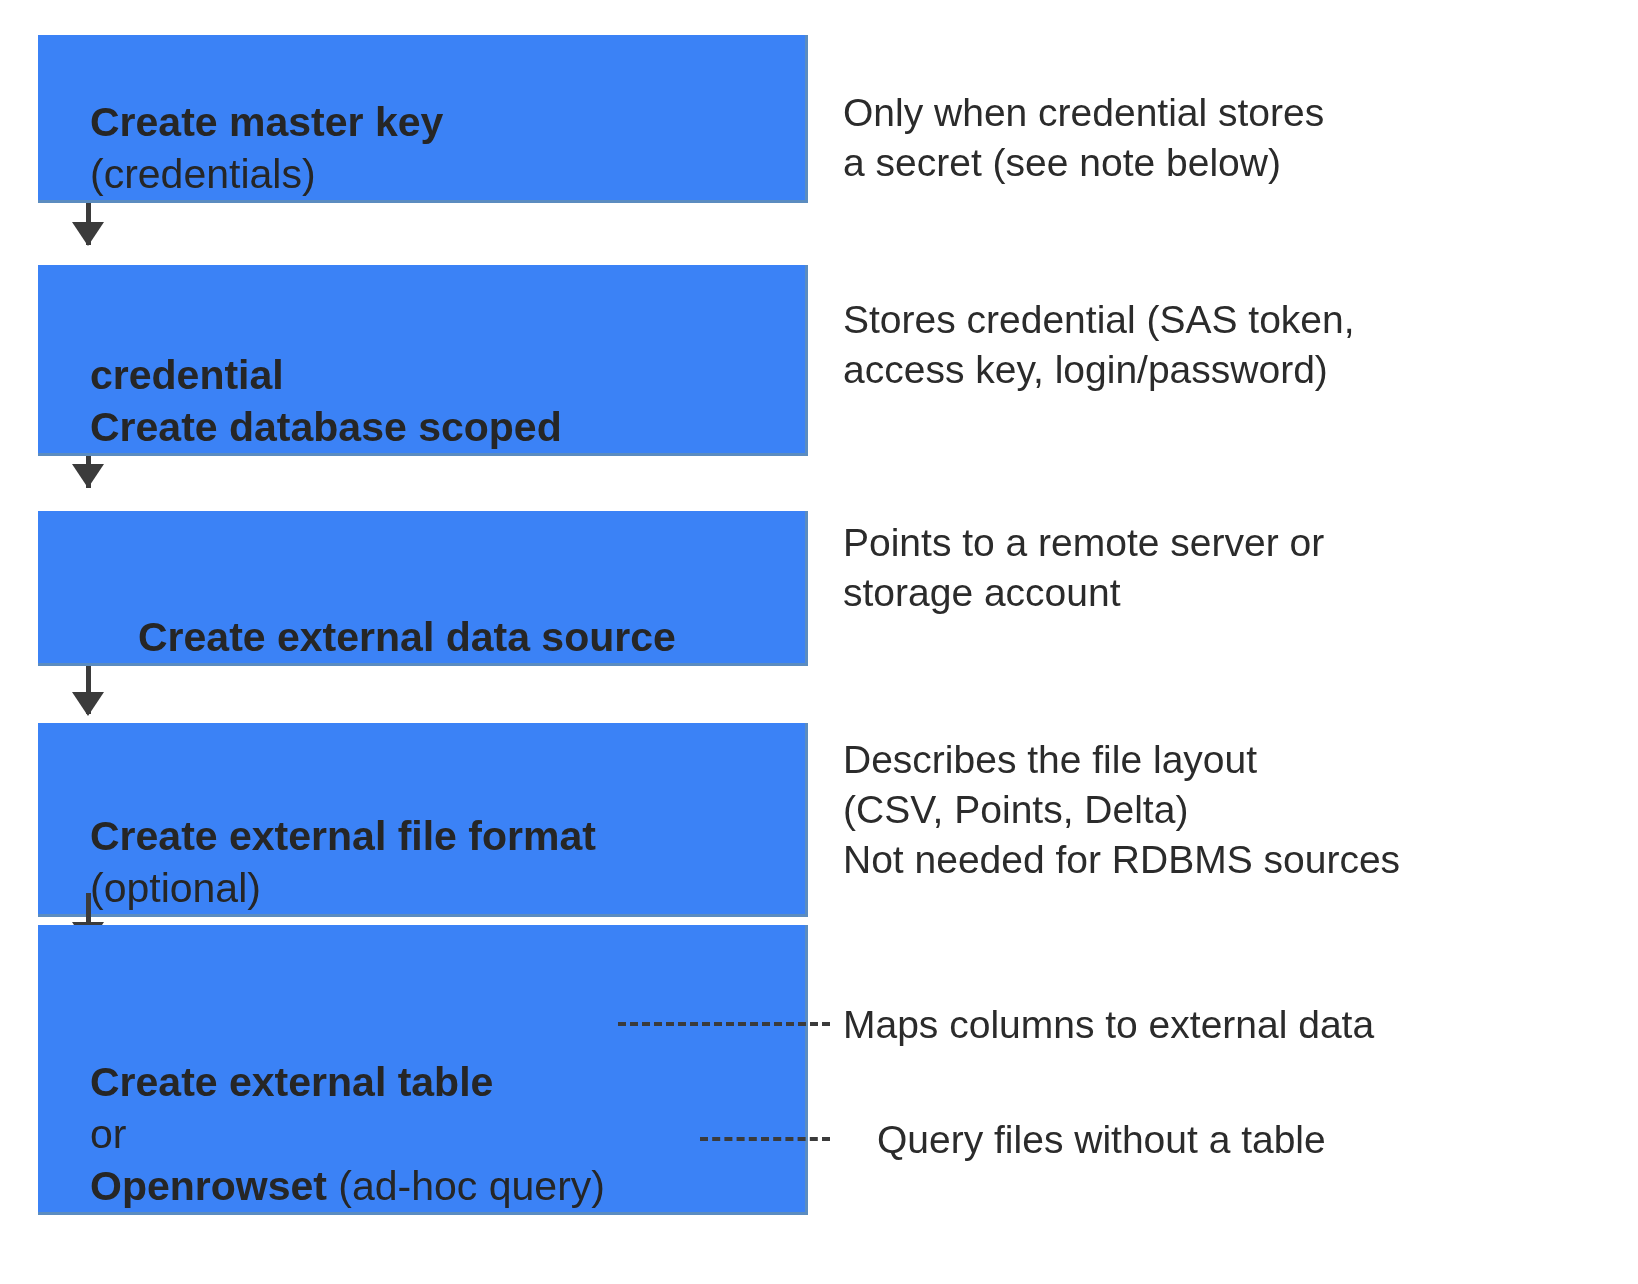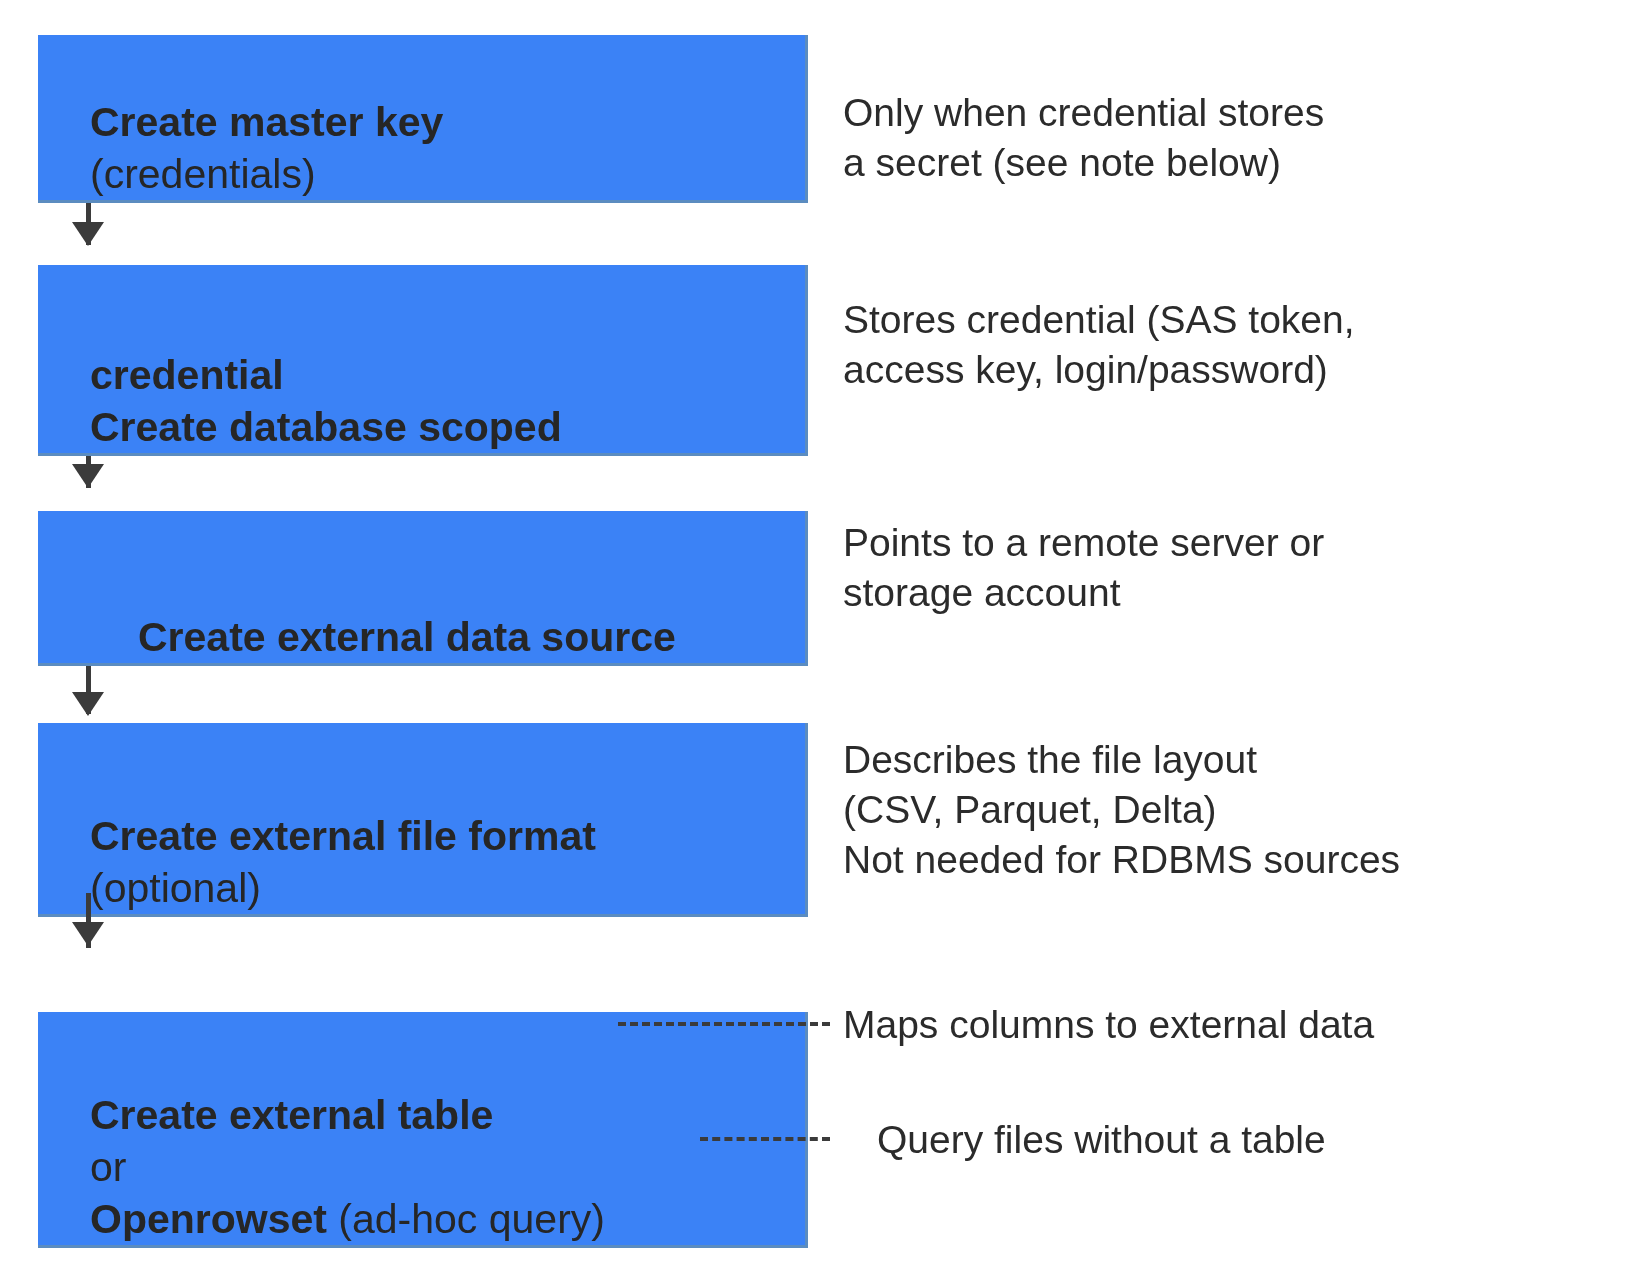--- a/index.html
+++ b/index.html
@@ -127,28 +127,28 @@
   <div class="arrowhead" style="top:692px;"></div>
 
   <div class="pbox" style="top:723px; height:194px;">
     <div class="lines">
       <div class="bline strong">Create external file format</div>
       <div class="bline light">(optional)</div>
     </div>
   </div>
   <div class="note" style="top:735px;">
     <div>Describes the file layout</div>
-    <div>(CSV, Parquet, Delta)</div>
+    <div>(CSV, Points, Delta)</div>
     <div>Not needed for RDBMS sources</div>
   </div>
 
   <div class="arrow" style="top:893px; height:55px;"></div>
   <div class="arrowhead" style="top:922px;"></div>
 
-  <div class="pbox" style="top:1012px; height:236px;">
+  <div class="pbox" style="top:925px; height:290px;">
     <div class="lines">
       <div class="bline strong">Create external table</div>
       <div class="bline light">or</div>
       <div class="bline"><span style="font-weight:bold;">Openrowset</span><span style="font-weight:normal;"> (ad-hoc query)</span></div>
     </div>
   </div>
 
   <div class="leader" style="left:618px; top:1022px; width:212px;"></div>
   <div class="leader" style="left:700px; top:1137px; width:130px;"></div>
 

